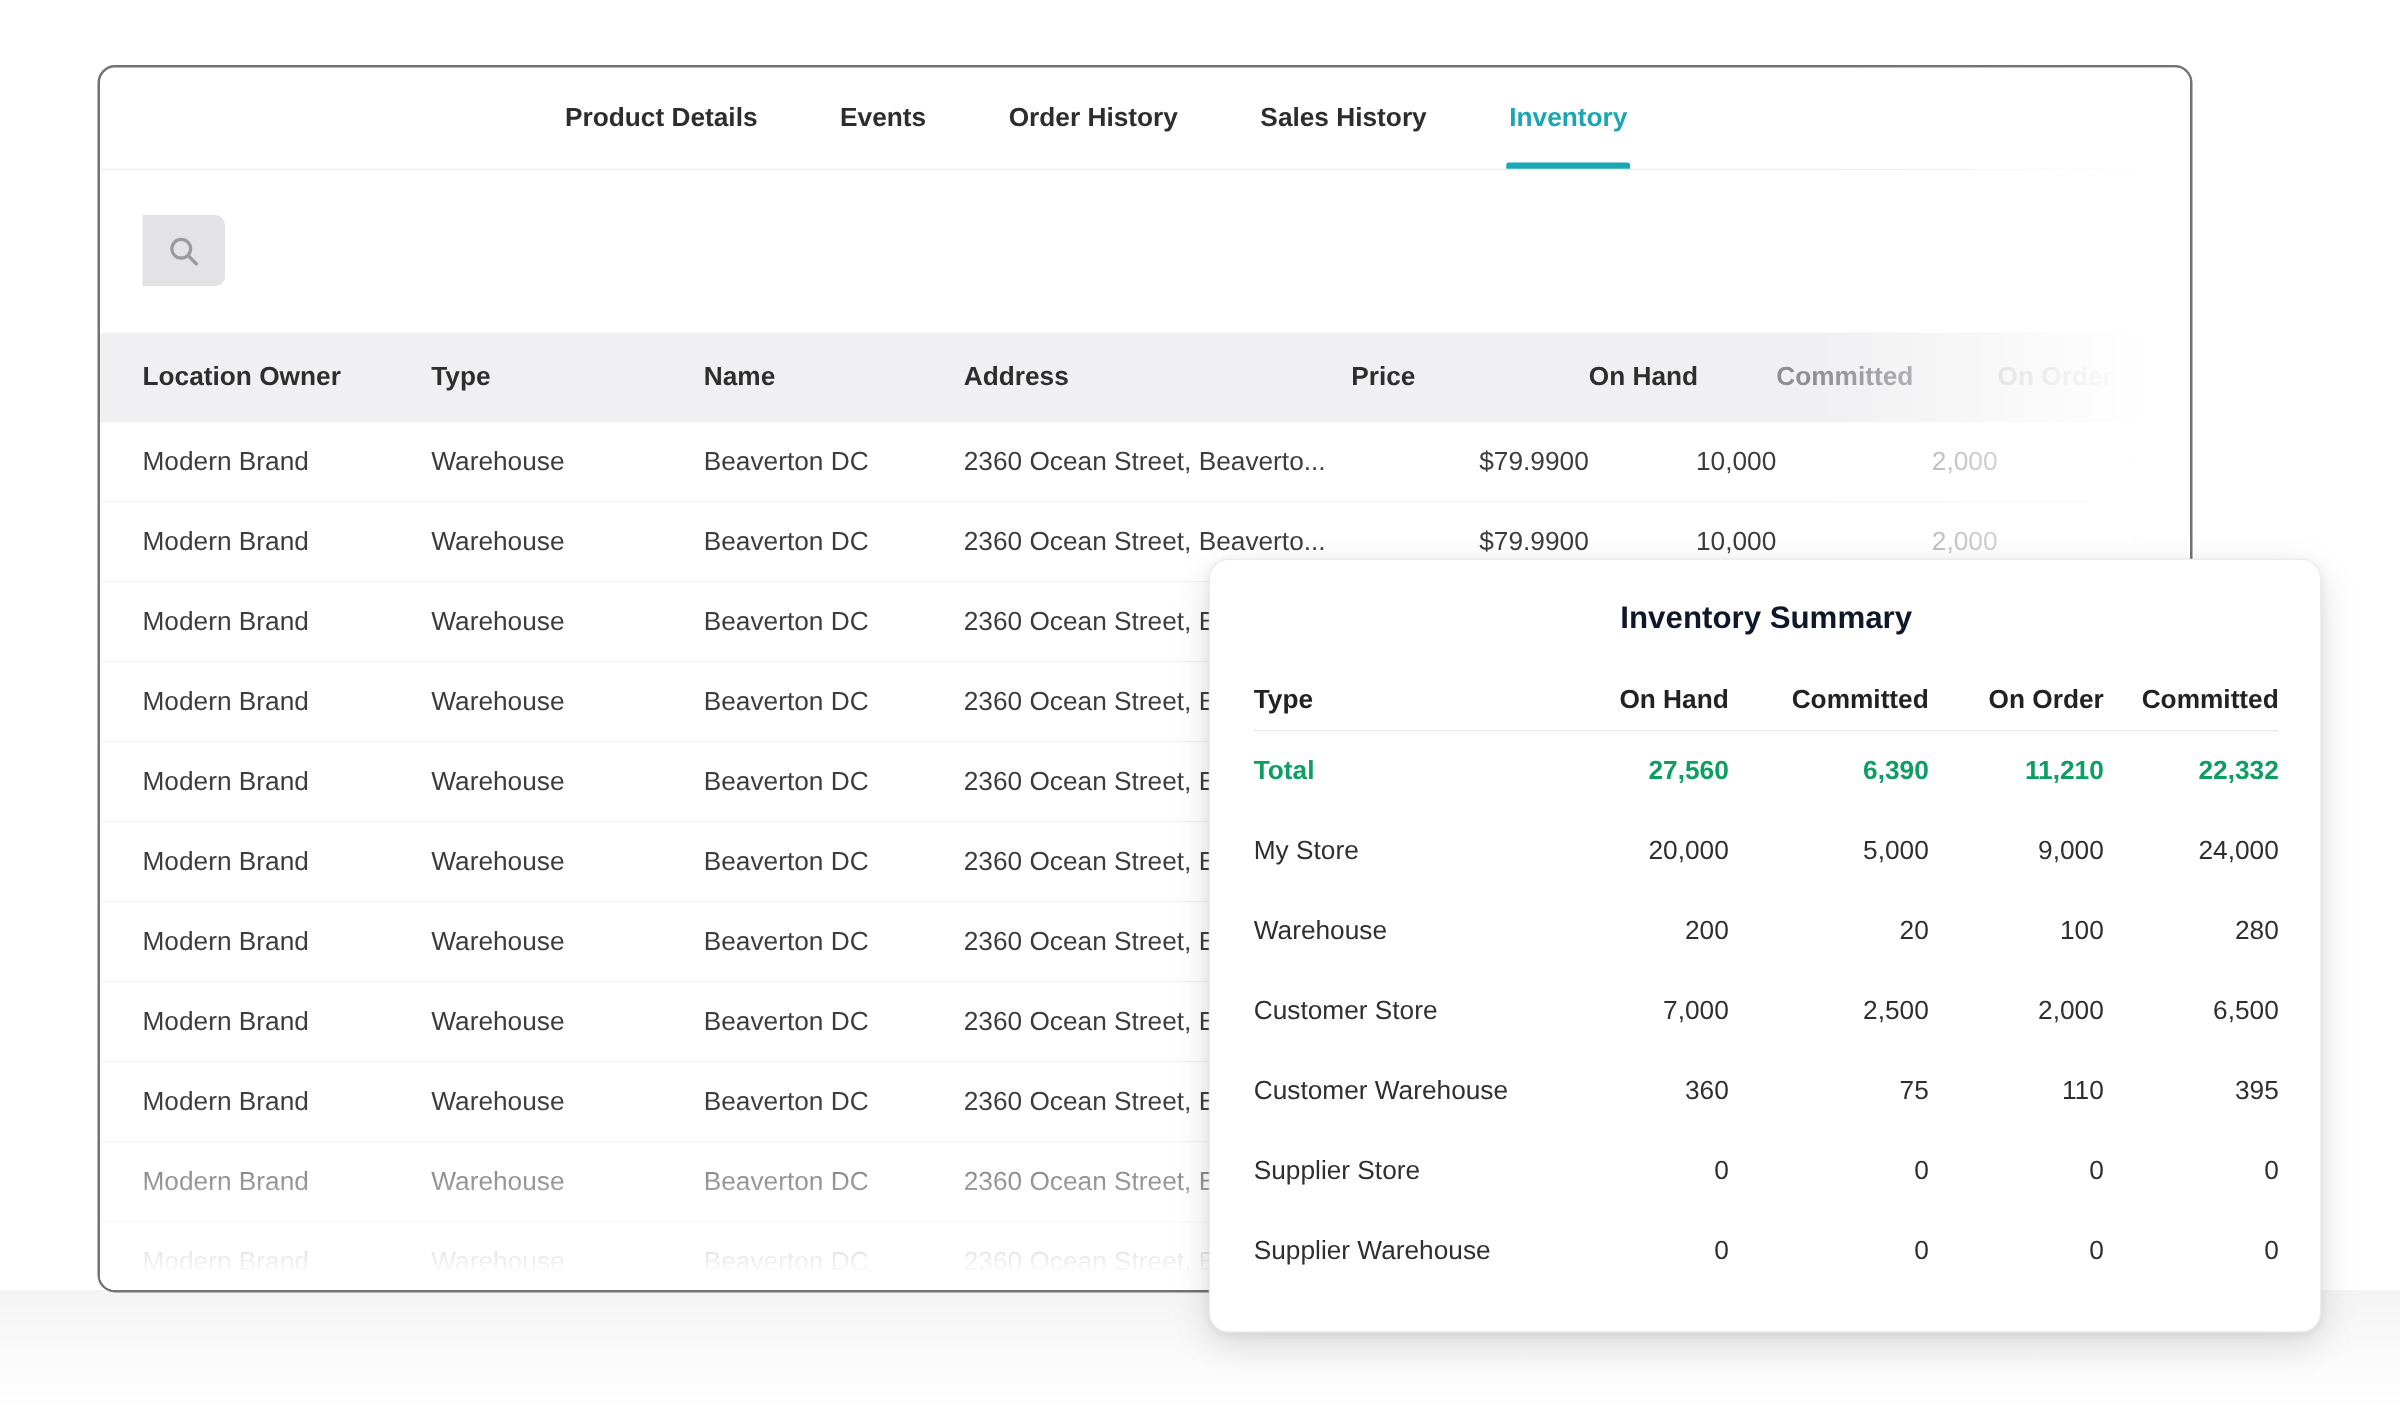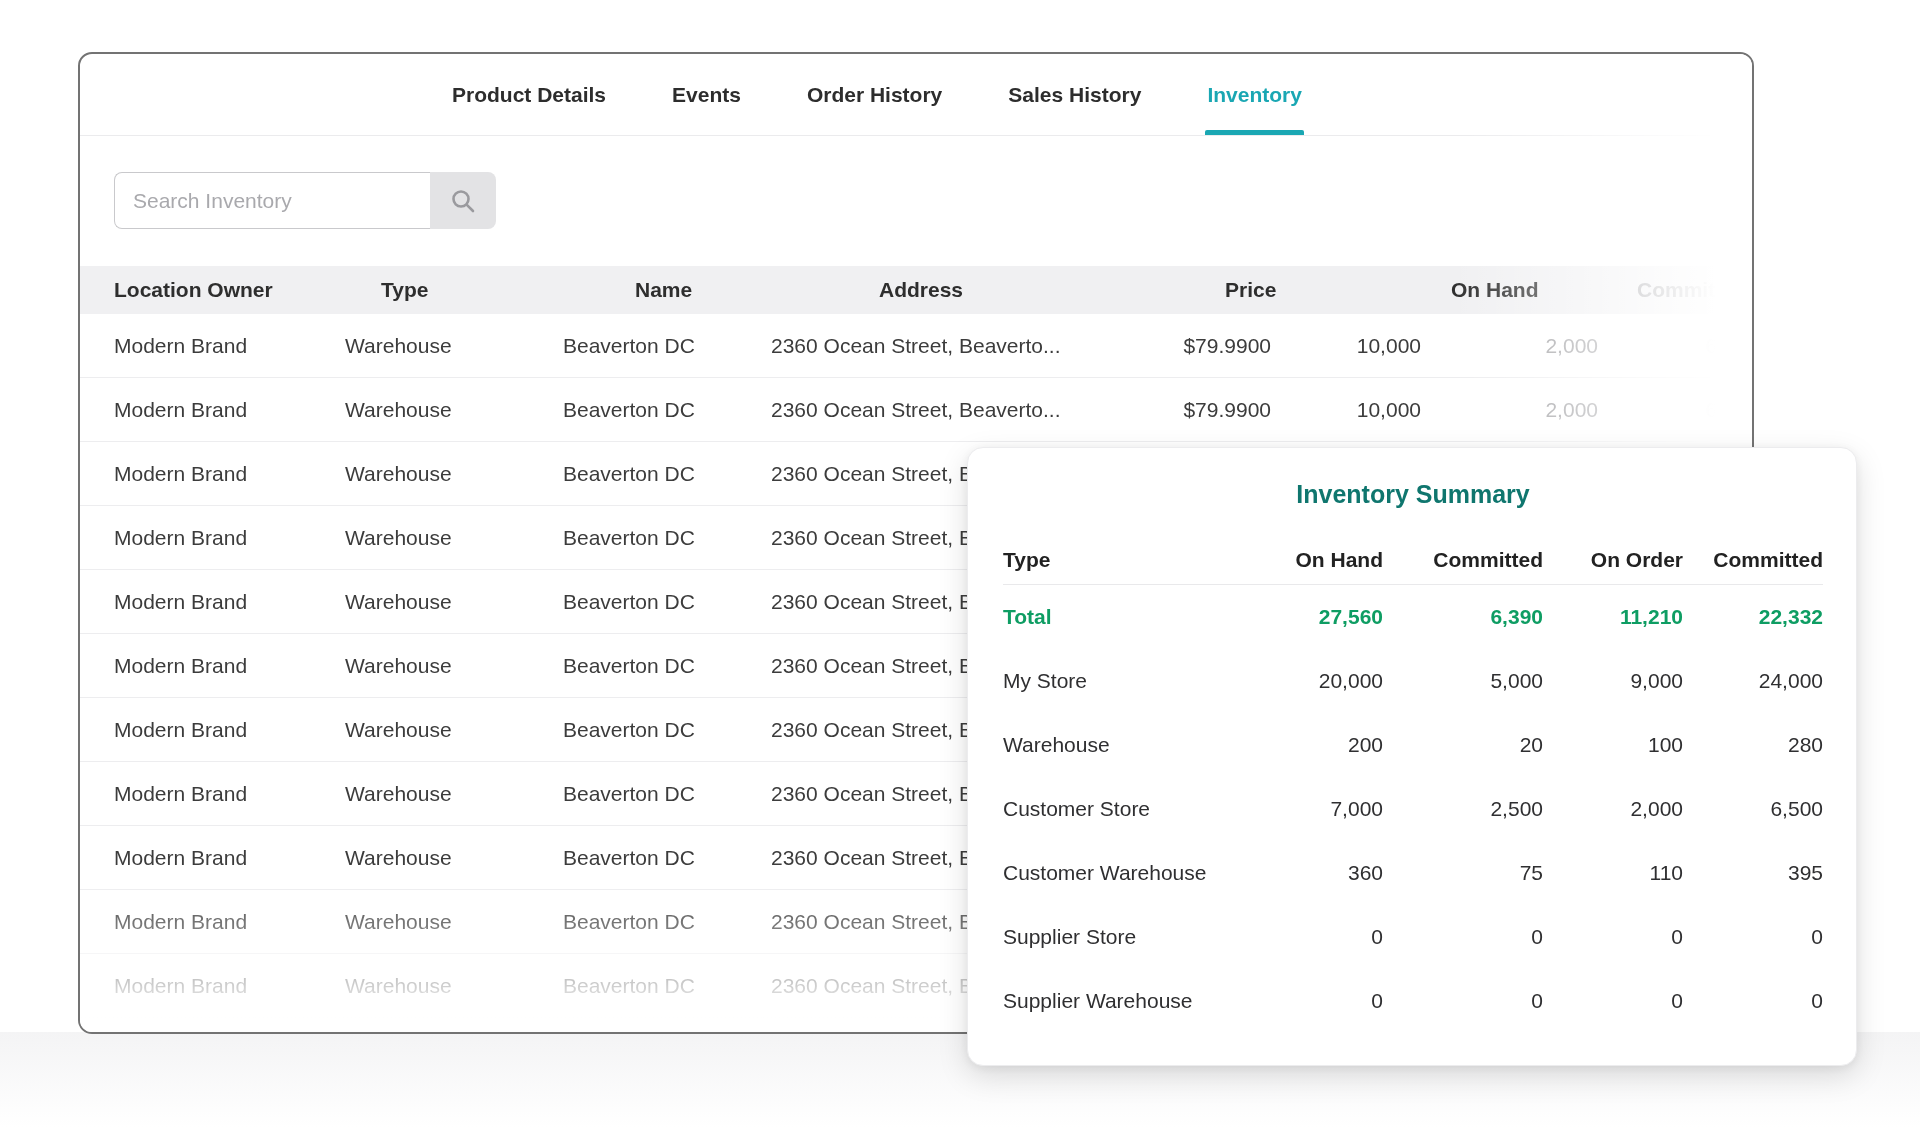--- a/index.html
+++ b/index.html
@@ -30,21 +30,21 @@
                      color:#333; outline:none; font-family:inherit; background:#fff; }
   .searchbox input::placeholder { color:#a9a9ad; }
   .search-btn { width:66px; border:none; background:#e3e3e5; border-radius:0 8px 8px 0;
                 display:flex; align-items:center; justify-content:center; cursor:pointer; }
 
   
   .tbl { width:100%; }
   .tbl-grid { display:grid;
               grid-template-columns:231px 218px 208px 310px 190px 150px 177px 160px;
               align-items:center; padding-left:34px; }
-  .tbl-head { height:48px; background:#f0f0f2; font-weight:700; font-size:21px; color:#2e2e2e;gap:36px; }
+  .tbl-head { height:72px; background:#f0f0f2; font-weight:700; font-size:21px; color:#2e2e2e; }
   .tbl-head .num { text-align:left; }
   .tbl-head .col-committed { color:#8f8f93; }
   .tbl-head .col-onorder { color:#c4c4c8; }
   .tbl-row { height:64px; border-bottom:1px solid #ededef; font-size:21px; color:#3c3c3c;
              background:#fff; cursor:pointer; }
   .tbl-row .num { text-align:right; }
   .tbl-row .cell-committed { color:#9c9c9f; }
   .tbl-row .cell-onorder { color:#d6d6d9; }
   .cell-address { white-space:nowrap; overflow:hidden; }
 
@@ -52,21 +52,21 @@
   .fade-right { position:absolute; top:0; right:0; bottom:0; width:300px; pointer-events:none;
                 background:linear-gradient(to right, rgba(255,255,255,0), #ffffff 88%); }
   .fade-bottom { position:absolute; left:0; right:0; bottom:0; height:150px; pointer-events:none;
                  background:linear-gradient(to bottom, rgba(255,255,255,0), #ffffff 92%); }
 
   
   .popup { position:absolute; left:967px; top:447px; width:890px; height:619px;
            background:#fff; border:1px solid #ececee; border-radius:16px;
            box-shadow:0 10px 30px rgba(0,0,0,0.13), 0 2px 8px rgba(0,0,0,0.06);
            padding:32px 33px 0 35px; z-index:10; }
-  .popup-title { text-align:center; font-size:25px; font-weight:700; color:#0f766e;
+  .popup-title { text-align:center; font-size:25px; font-weight:700; color:#0f172a;
                  margin-bottom:26px; }
   .sum-grid { display:grid; grid-template-columns:1fr 150px 160px 140px 140px;
               align-items:center; }
   .sum-head { height:50px; font-size:21px; font-weight:700; color:#222;
               border-bottom:1px solid #e9e9eb; }
   .sum-head .num { text-align:right; }
   .sum-row { height:64px; font-size:21px; color:#2f2f31; }
   .sum-row .num { text-align:right; }
   .sum-row.total-row { color:var(--green); font-weight:700; }
 
@@ -82,21 +82,20 @@
   <div class="tabs">
     <div class="tab">Product Details</div>
     <div class="tab">Events</div>
     <div class="tab">Order History</div>
     <div class="tab">Sales History</div>
     <div class="tab active">Inventory</div>
   </div>
 
   <div class="toolbar">
     <div class="searchbox">
-      <input type="text" placeholder="Search Inventory" style="">
       <button class="search-btn">
         <span style="display:flex;">
           <svg width="26" height="26" viewBox="0 0 26 26" fill="none">
             <circle cx="11" cy="11" r="7.5" stroke="#9a9a9e" stroke-width="2.6"></circle>
             <line x1="16.6" y1="16.6" x2="23" y2="23" stroke="#9a9a9e" stroke-width="2.6" stroke-linecap="round"></line>
           </svg>
         </span>
       </button>
     </div>
   </div>

